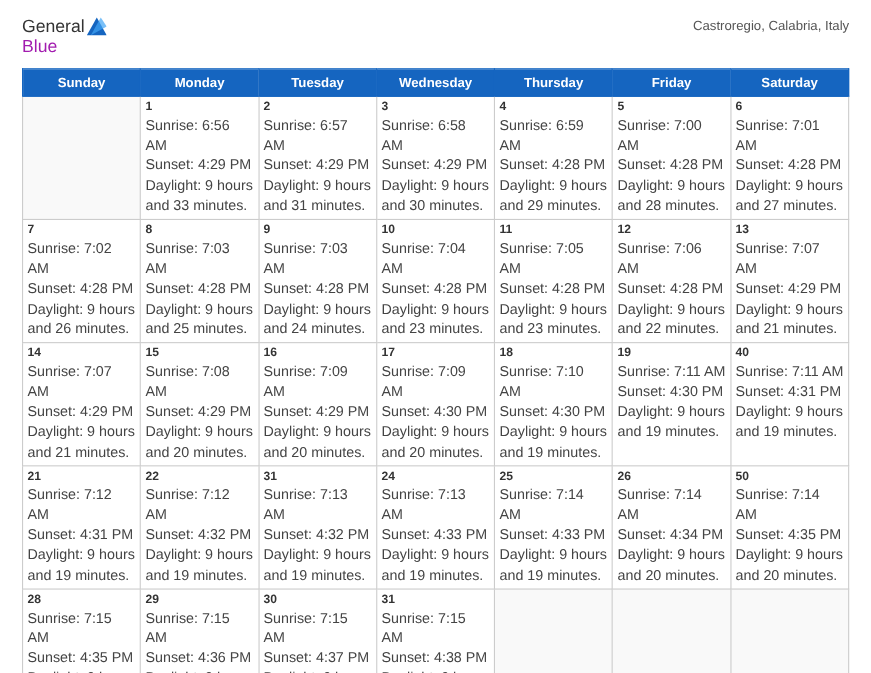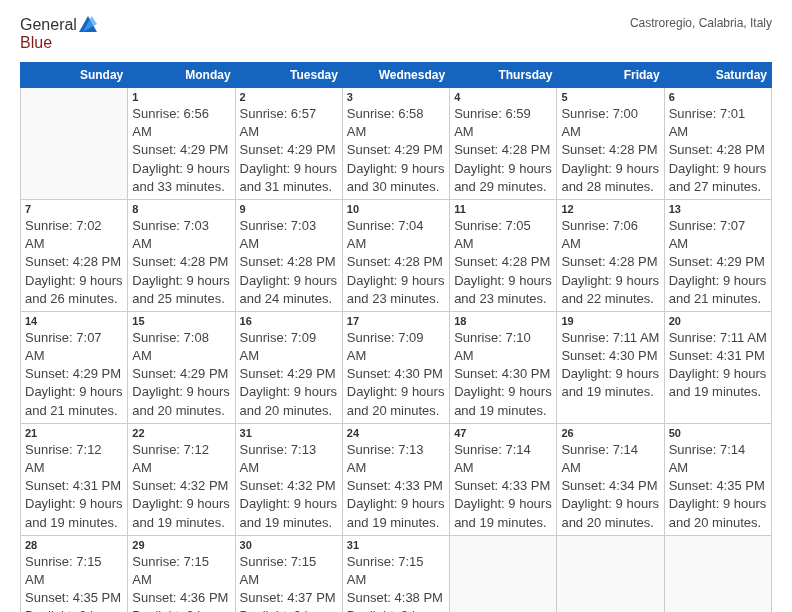--- a/index.html
+++ b/index.html
@@ -21,21 +21,21 @@
       display: flex;
       justify-content: space-between;
       align-items: flex-start;
       margin-bottom: 10px;
     }
     .logo {
       display: flex;
       align-items: center;
     }
     .logo-general { color: #333; }
-    .logo-blue { color: #7f1d1d; }
+    .logo-blue { color: #a21caf; }
     .logo-icon {
       width: 18px;
       height: 18px;
       margin-left: 2px;
       margin-top: -2px;
     }
     .title-block {
       text-align: right;
     }
     .month-title {
@@ -54,21 +54,21 @@
       border-collapse: collapse;
       width: 100%;
       table-layout: fixed;
     }
     .calendar th {
       background: #1565c0;
       color: #fff;
       font-size: 12px;
       font-weight: 600;
       padding: 5px 4px;
-      text-align: right;
+      text-align: center;
       border: 1px solid #1565c0;
     }
     .calendar td {
       border: 1px solid #ccc;
       vertical-align: top;
       padding: 3px 4px;
       font-size: 9.5px;
       color: #333;
       height: 88px;
     }
@@ -200,21 +200,21 @@
           </td>
           <td>
             <span class="day-num">18</span>
             <div class="day-info">Sunrise: 7:10 AM<br>Sunset: 4:30 PM<br>Daylight: 9 hours and 19 minutes.</div>
           </td>
           <td>
             <span class="day-num">19</span>
             <div class="day-info">Sunrise: 7:11 AM<br>Sunset: 4:30 PM<br>Daylight: 9 hours and 19 minutes.</div>
           </td>
           <td>
-            <span class="day-num">20</span>
+            <span class="day-num">40</span>
             <div class="day-info">Sunrise: 7:11 AM<br>Sunset: 4:31 PM<br>Daylight: 9 hours and 19 minutes.</div>
           </td>
         </tr>
         <tr>
           <td>
             <span class="day-num">21</span>
             <div class="day-info">Sunrise: 7:12 AM<br>Sunset: 4:31 PM<br>Daylight: 9 hours and 19 minutes.</div>
           </td>
           <td>
             <span class="day-num">22</span>
@@ -222,21 +222,21 @@
           </td>
           <td>
             <span class="day-num">31</span>
             <div class="day-info">Sunrise: 7:13 AM<br>Sunset: 4:32 PM<br>Daylight: 9 hours and 19 minutes.</div>
           </td>
           <td>
             <span class="day-num">24</span>
             <div class="day-info">Sunrise: 7:13 AM<br>Sunset: 4:33 PM<br>Daylight: 9 hours and 19 minutes.</div>
           </td>
           <td>
-            <span class="day-num">47</span>
+            <span class="day-num">25</span>
             <div class="day-info">Sunrise: 7:14 AM<br>Sunset: 4:33 PM<br>Daylight: 9 hours and 19 minutes.</div>
           </td>
           <td>
             <span class="day-num">26</span>
             <div class="day-info">Sunrise: 7:14 AM<br>Sunset: 4:34 PM<br>Daylight: 9 hours and 20 minutes.</div>
           </td>
           <td>
             <span class="day-num">50</span>
             <div class="day-info">Sunrise: 7:14 AM<br>Sunset: 4:35 PM<br>Daylight: 9 hours and 20 minutes.</div>
           </td>

